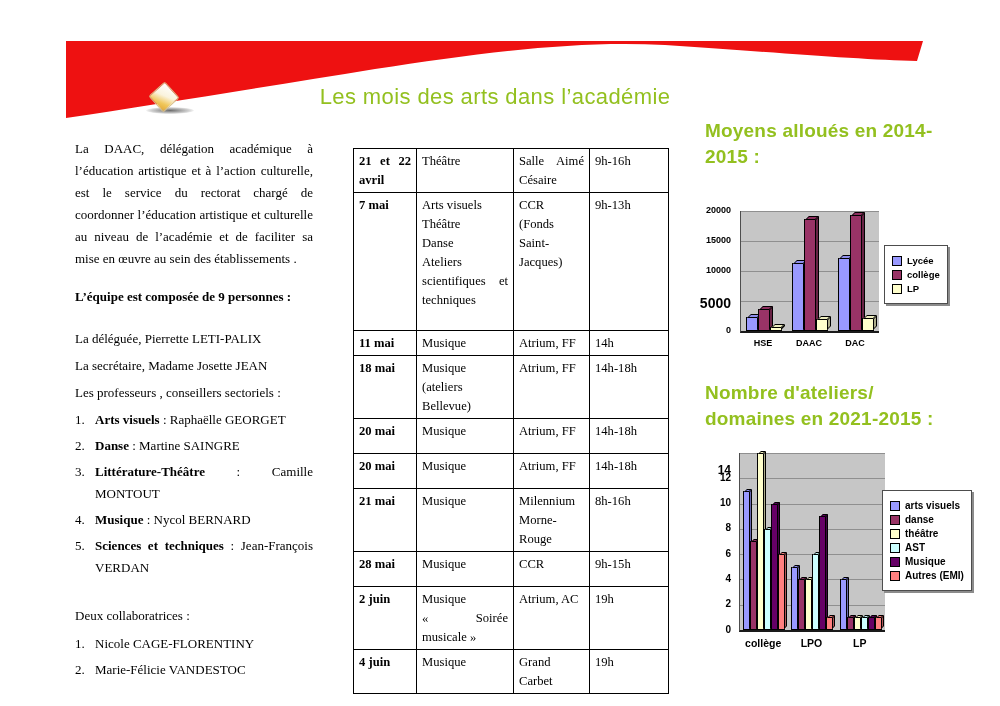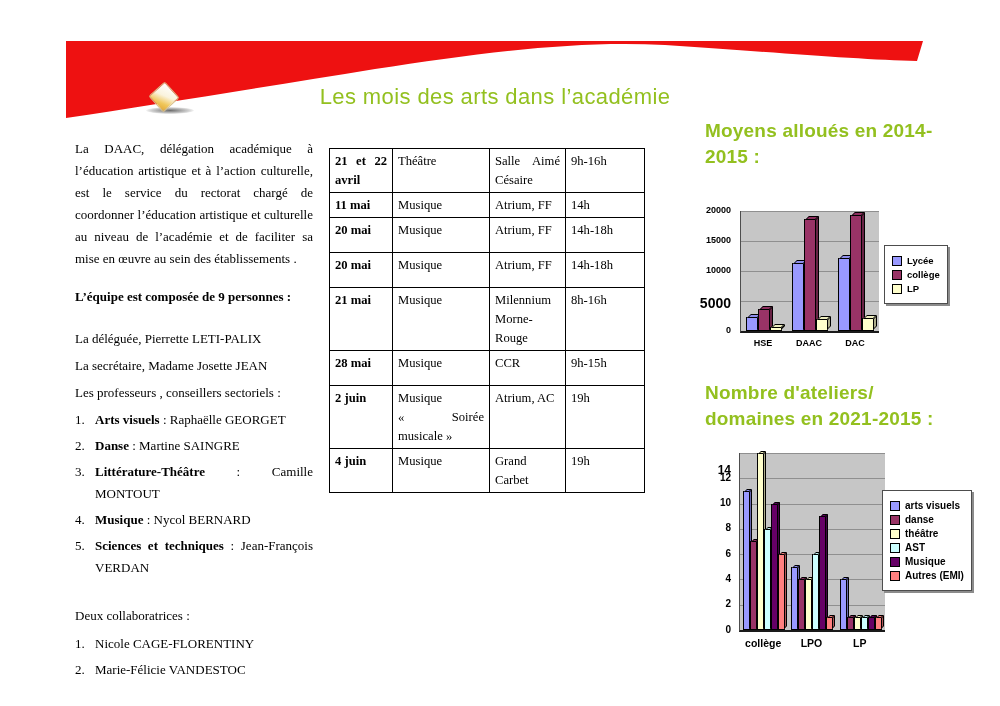--- a/index.html
+++ b/index.html
@@ -22,21 +22,21 @@
   .intro{text-align:justify;margin:0 0 16px 0;}
   .team-heading{font-weight:bold;margin:0 0 20px 0;}
   .team-line{margin:0 0 5px 0;}
   .num-list{margin:2px 0 0 0;padding:0;list-style:none;}
   .num-list li{display:flex;margin:0 0 4px 0;}
   .num-list .num{width:20px;flex:0 0 20px;}
   .num-list .body{flex:1;text-align:justify;}
   .collab-heading{margin:26px 0 6px 0;}
 
   
-  .sched{position:absolute;left:329px;top:148px;border-collapse:collapse;
+  .sched{position:absolute;left:353px;top:148px;border-collapse:collapse;
          font-size:12.6px;line-height:19px;}
   .sched td{border:1px solid #000;vertical-align:top;padding:3px 5px 2px 5px;
             white-space:pre-line;text-align:justify;}
   .sched td.date-cell{font-weight:bold;width:52px;}
   .sched td.activity-cell{width:86px;}
   .sched td.location-cell{width:65px;}
   .sched td.time-cell{width:68px;}
 
   
   .chart-title{position:absolute;width:290px;font-family:"Liberation Sans",sans-serif;
@@ -117,25 +117,42 @@
   </div>
 
   <table class="sched">
     <tbody>
         <tr style="height: 40px;">
           <td class="date-cell">21 et 22 avril</td>
           <td class="activity-cell">Théâtre</td>
           <td class="location-cell">Salle Aimé Césaire</td>
           <td class="time-cell">9h-16h</td>
         </tr>
+        <tr style="height: 138px;">
+          <td class="date-cell">7 mai</td>
+          <td class="activity-cell">Arts visuels
+Théâtre
+Danse
+Ateliers scientifiques et techniques</td>
+          <td class="location-cell">CCR
+(Fonds Saint-Jacques)</td>
+          <td class="time-cell">9h-13h</td>
+        </tr>
         <tr style="height: 25px;">
           <td class="date-cell">11 mai</td>
           <td class="activity-cell">Musique</td>
           <td class="location-cell">Atrium, FF</td>
           <td class="time-cell">14h</td>
+        </tr>
+        <tr style="height: 62px;">
+          <td class="date-cell">18 mai</td>
+          <td class="activity-cell">Musique
+(ateliers Bellevue)</td>
+          <td class="location-cell">Atrium, FF</td>
+          <td class="time-cell">14h-18h</td>
         </tr>
         <tr style="height: 35px;">
           <td class="date-cell">20 mai</td>
           <td class="activity-cell">Musique</td>
           <td class="location-cell">Atrium, FF</td>
           <td class="time-cell">14h-18h</td>
         </tr>
         <tr style="height: 35px;">
           <td class="date-cell">20 mai</td>
           <td class="activity-cell">Musique</td>

